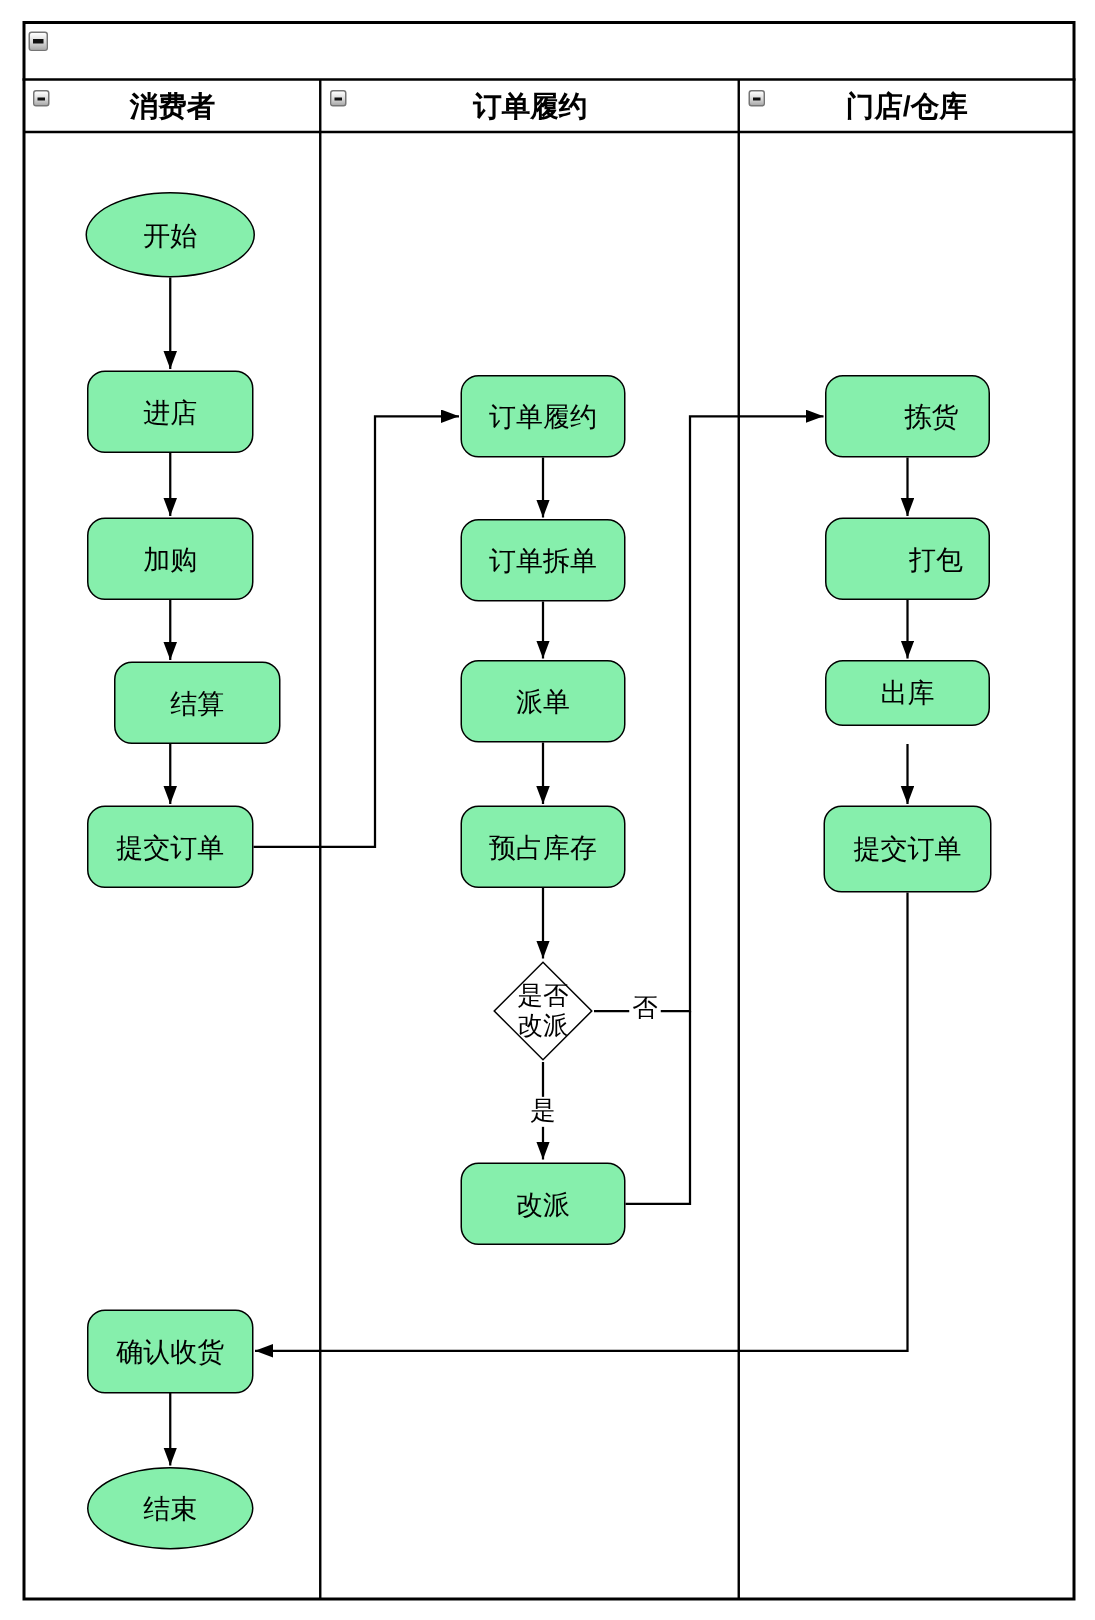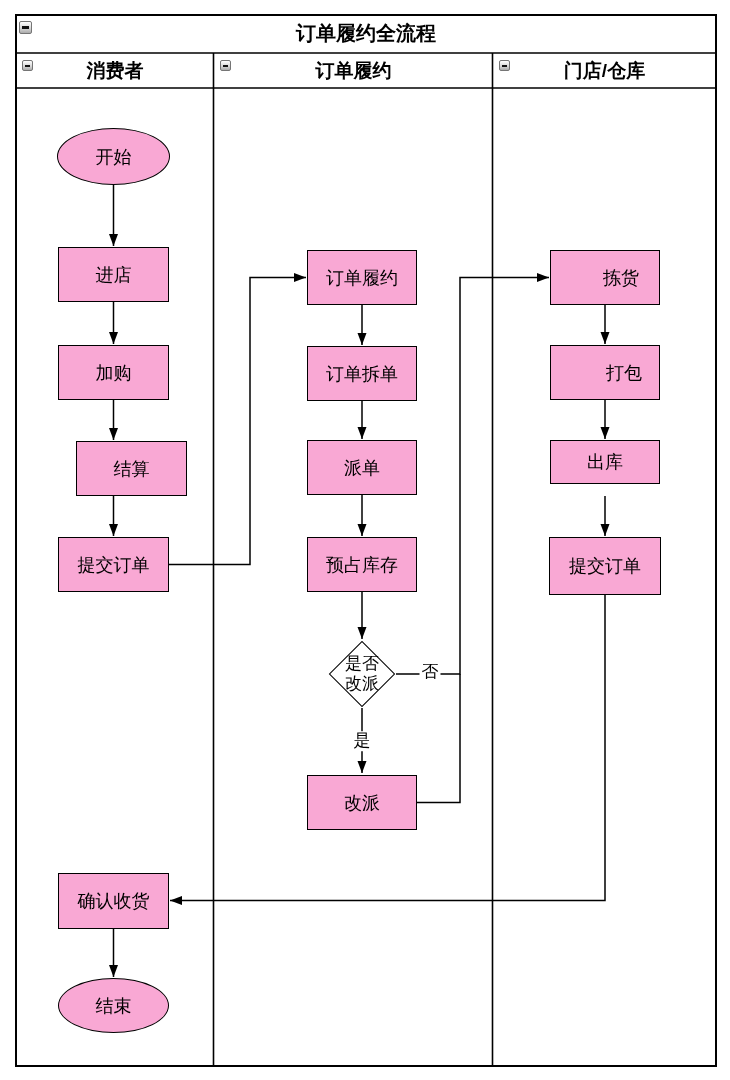--- a/index.html
+++ b/index.html
@@ -3,22 +3,22 @@
 <meta charset="utf-8">
 <style>
   html,body{margin:0;padding:0;background:#ffffff;}
   body{width:730px;height:1080px;overflow:hidden;}
   .canvas{position:relative;width:730px;height:1080px;font-family:"Liberation Sans",sans-serif;color:#000;}
   svg.base{position:absolute;left:0;top:0;z-index:0;}
   .pool-title{position:absolute;left:16px;top:15px;width:700px;height:37px;display:flex;align-items:center;justify-content:center;font-size:20px;font-weight:bold;z-index:1;}
   .lane-header{position:absolute;top:54px;height:33px;display:flex;align-items:center;justify-content:center;font-size:19px;font-weight:bold;z-index:1;}
   .collapse-btn{position:absolute;z-index:4;background:linear-gradient(180deg,#ffffff 0%,#d9d9d9 55%,#ababab 100%);border:1px solid #757575;border-radius:2px;display:flex;align-items:center;justify-content:center;box-sizing:border-box;cursor:pointer;}
   .collapse-btn::after{content:"";display:block;width:62%;height:22%;min-height:2px;background:#111;}
-  .node{position:absolute;background:#f9a8d4;border:1.5px solid #000;box-sizing:border-box;display:flex;align-items:center;justify-content:center;font-size:18px;z-index:3;}
-  .node.rounded{border-radius:0;}
+  .node{position:absolute;background:#86efac;border:1.5px solid #000;box-sizing:border-box;display:flex;align-items:center;justify-content:center;font-size:18px;z-index:3;}
+  .node.rounded{border-radius:12px;}
   .node.ellipse{border-radius:50%;}
   .diamond-wrap{position:absolute;z-index:3;}
   .diamond-shape{position:absolute;left:50%;top:50%;width:47px;height:47px;transform:translate(-50%,-50%) rotate(45deg);background:#fff;border:1.5px solid #000;box-sizing:border-box;}
   .diamond-label{position:absolute;left:0;top:0;right:0;bottom:0;display:flex;align-items:center;justify-content:center;text-align:center;font-size:17px;line-height:1.15;white-space:pre-line;}
   .edge-label{position:absolute;transform:translate(-50%,-50%);background:#fff;padding:0 2px;font-size:17px;line-height:1.15;z-index:2;}
   polyline.edge{fill:none;stroke:#000;stroke-width:1.5;}
   .frame-line{stroke:#000;}
 </style>
 </head>
 <body>
@@ -52,21 +52,20 @@
         <polyline points="362,708 362,773" class="edge" marker-end="url(#arrow)"></polyline>
         <polyline points="417,802.5 460,802.5 460,674" class="edge"></polyline>
         <polyline points="605,305 605,344" class="edge" marker-end="url(#arrow)"></polyline>
         <polyline points="605,400 605,439" class="edge" marker-end="url(#arrow)"></polyline>
         <polyline points="605,496 605,536" class="edge" marker-end="url(#arrow)"></polyline>
         <polyline points="605,595 605,900.5 170,900.5" class="edge" marker-end="url(#arrow)"></polyline>
         <polyline points="113.5,928 113.5,977" class="edge" marker-end="url(#arrow)"></polyline>
       </g>
   </svg>
 
-  <div class="pool-title">订单履约全流程</div>
   <div class="collapse-btn" style="left:19px;top:21px;width:13px;height:13px;"></div>
 
   <div id="lane-headers">
       <div class="lane-header" style="left: 16px; width: 198px;">消费者</div>
       <div class="collapse-btn" style="left: 22px; top: 60px; width: 11px; height: 11px;"></div>
       <div class="lane-header" style="left: 214px; width: 279px;">订单履约</div>
       <div class="collapse-btn" style="left: 220px; top: 60px; width: 11px; height: 11px;"></div>
       <div class="lane-header" style="left: 493px; width: 223px;">门店/仓库</div>
       <div class="collapse-btn" style="left: 499px; top: 60px; width: 11px; height: 11px;"></div>
     </div>

